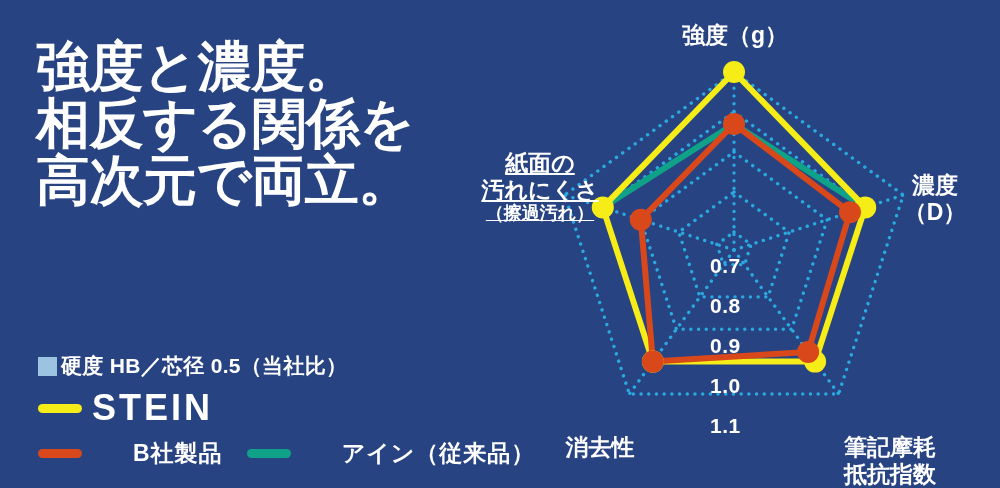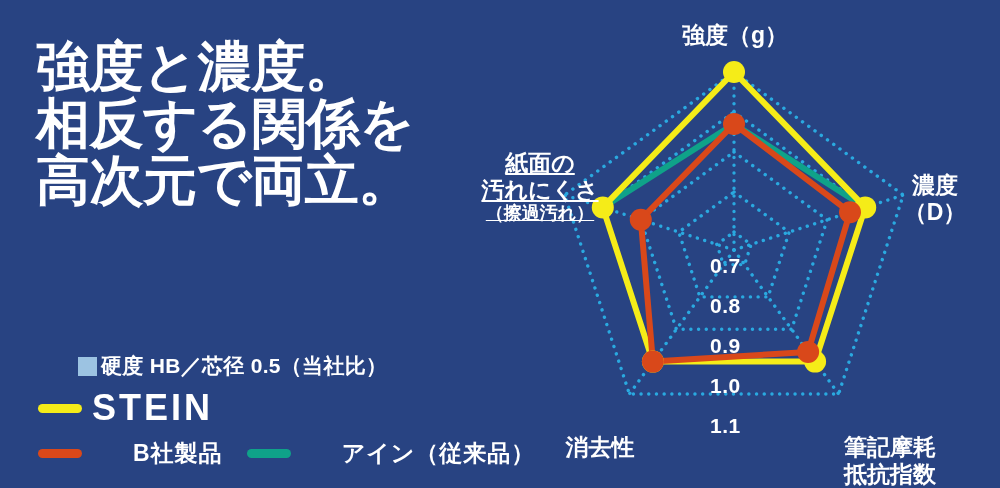--- a/index.html
+++ b/index.html
@@ -15,21 +15,21 @@
   
   #headline{position:absolute;left:36px;top:38px;width:440px;}
   .headline-line{
     color:#ffffff;font-weight:700;font-size:54px;line-height:1.055;
     letter-spacing:-0.5px;white-space:nowrap;
   }
 
   
   #legend{position:absolute;left:38px;top:352px;width:440px;}
   .legend-row{display:flex;align-items:center;margin-bottom:9px;white-space:nowrap;}
-  .legend-row.r1{margin-bottom:7px;margin-left:40px;}
+  .legend-row.r1{margin-bottom:7px;}
   .sq-swatch{
     display:inline-block;width:19px;height:19px;background:#9cc3e2;
     margin-right:4px;flex:0 0 auto;
   }
   .cond-text{color:#ffffff;font-size:21px;font-weight:700;letter-spacing:.3px;}
   .line-swatch{
     display:inline-block;width:44px;height:9px;border-radius:5px;
     margin-right:10px;flex:0 0 auto;
   }
   .legend-label{color:#ffffff;font-size:23px;font-weight:700;letter-spacing:1px;}

